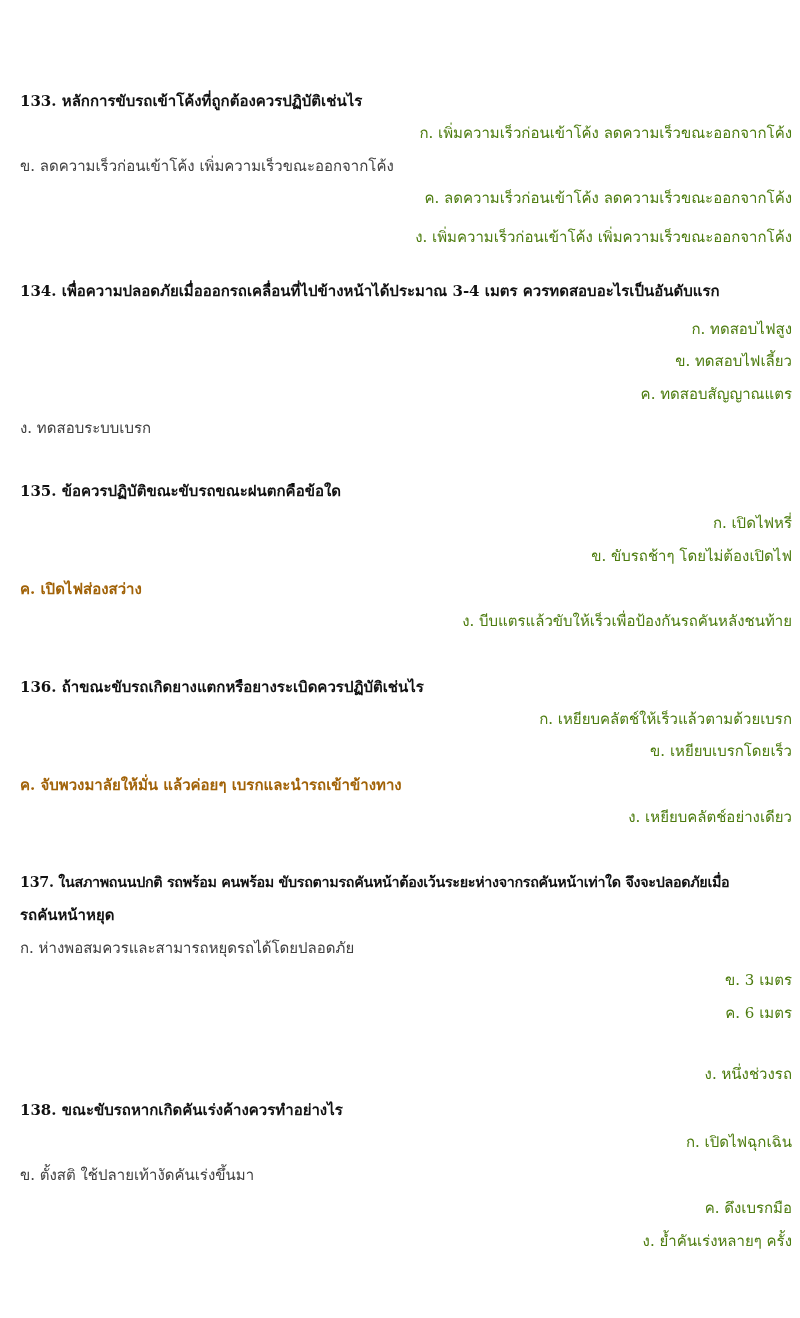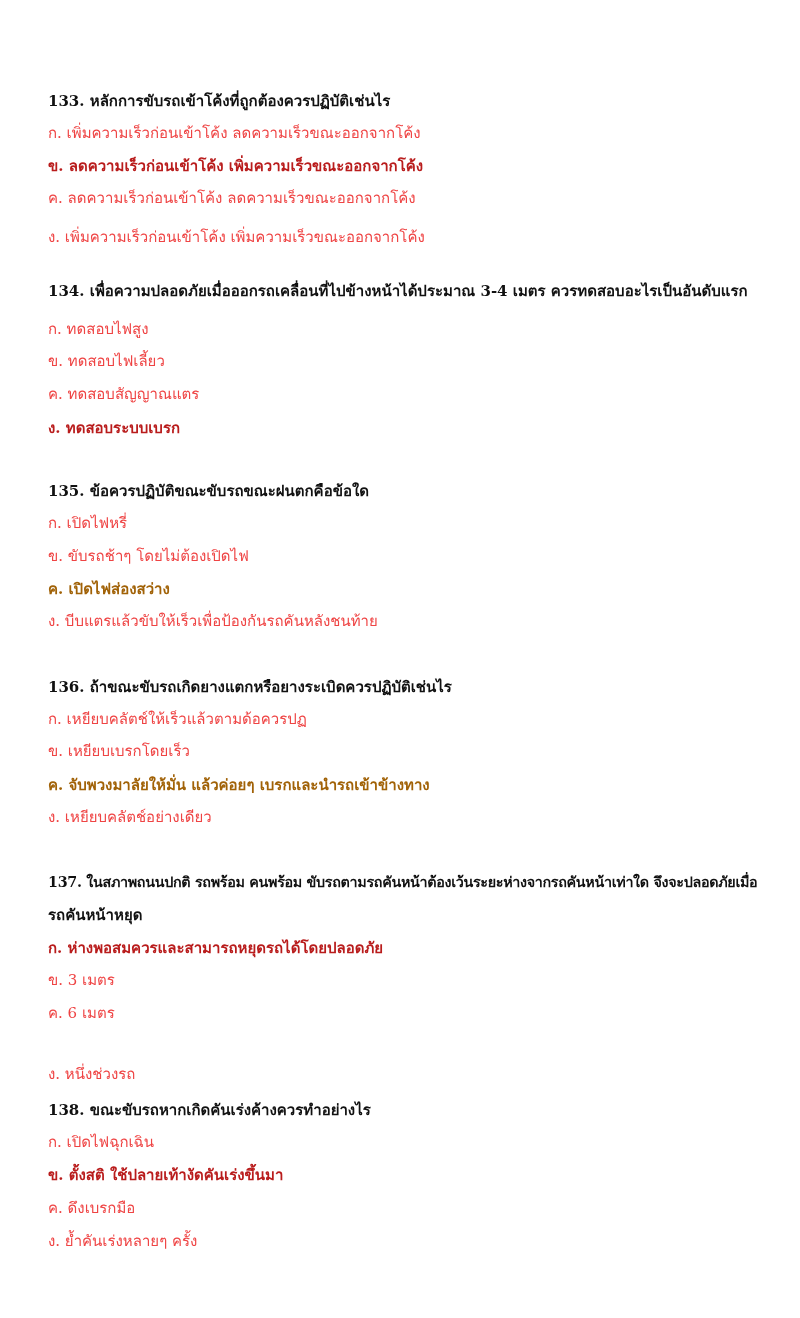--- a/index.html
+++ b/index.html
@@ -1,21 +1,21 @@
 <!DOCTYPE html>
 <html><head>
 <meta charset="utf-8">
 <style>
   html, body { margin:0; padding:0; background:#ffffff; }
   body { width:800px; height:1318px; position:relative; overflow:hidden;
          font-family:"DejaVu Serif", "Liberation Serif", serif; color:#1a1a1a; }
-  .line { position:absolute; left:20px; right:8px; font-size:15px; line-height:20px; white-space:nowrap;margin-left:28px; }
+  .line { position:absolute; left:20px; right:8px; font-size:15px; line-height:20px; white-space:nowrap; }
   .q { font-weight:bold; color:#111; }
-  .opt { font-weight:normal; color:#ef4444; }
-  .correct-red { font-weight:bold; color:#b91c1c; }
+  .opt { font-weight:normal; color:#4d7c0f;text-align:right; }
+  .correct-red { font-weight:normal; color:#404040; }
   .correct-bold { font-weight:bold; color:#a16207; }
 </style>
 </head>
 <body>
 
 <div>
   <div class="line q" style="top:91px">133. หลักการขับรถเข้าโค้งที่ถูกต้องควรปฏิบัติเช่นไร</div>
   <div class="line opt" style="top:123px">ก. เพิ่มความเร็วก่อนเข้าโค้ง ลดความเร็วขณะออกจากโค้ง</div>
   <div class="line correct-red" style="top:156px">ข. ลดความเร็วก่อนเข้าโค้ง เพิ่มความเร็วขณะออกจากโค้ง</div>
   <div class="line opt" style="top:188px">ค. ลดความเร็วก่อนเข้าโค้ง ลดความเร็วขณะออกจากโค้ง</div>
@@ -33,21 +33,21 @@
 <div>
   <div class="line q" style="top:481px">135. ข้อควรปฏิบัติขณะขับรถขณะฝนตกคือข้อใด</div>
   <div class="line opt" style="top:513px">ก. เปิดไฟหรี่</div>
   <div class="line opt" style="top:546px">ข. ขับรถช้าๆ โดยไม่ต้องเปิดไฟ</div>
   <div class="line correct-bold" style="top:579px">ค. เปิดไฟส่องสว่าง</div>
   <div class="line opt" style="top:611px">ง. บีบแตรแล้วขับให้เร็วเพื่อป้องกันรถคันหลังชนท้าย</div>
 </div>
 
 <div>
   <div class="line q" style="top:677px">136. ถ้าขณะขับรถเกิดยางแตกหรือยางระเบิดควรปฏิบัติเช่นไร</div>
-  <div class="line opt" style="top:709px">ก. เหยียบคลัตช์ให้เร็วแล้วตามด้อควรปฏ</div>
+  <div class="line opt" style="top:709px">ก. เหยียบคลัตช์ให้เร็วแล้วตามด้วยเบรก</div>
   <div class="line opt" style="top:741px">ข. เหยียบเบรกโดยเร็ว</div>
   <div class="line correct-bold" style="top:775px">ค. จับพวงมาลัยให้มั่น แล้วค่อยๆ เบรกและนำรถเข้าข้างทาง</div>
   <div class="line opt" style="top:807px">ง. เหยียบคลัตช์อย่างเดียว</div>
 </div>
 
 <div>
   <div class="line q" style="top:872px; font-size:14.3px; letter-spacing:-0.3px">137. ในสภาพถนนปกติ รถพร้อม คนพร้อม ขับรถตามรถคันหน้าต้องเว้นระยะห่างจากรถคันหน้าเท่าใด จึงจะปลอดภัยเมื่อ</div>
   <div class="line q" style="top:905px">รถคันหน้าหยุด</div>
   <div class="line correct-red" style="top:938px">ก. ห่างพอสมควรและสามารถหยุดรถได้โดยปลอดภัย</div>
   <div class="line opt" style="top:970px">ข. 3 เมตร</div>

